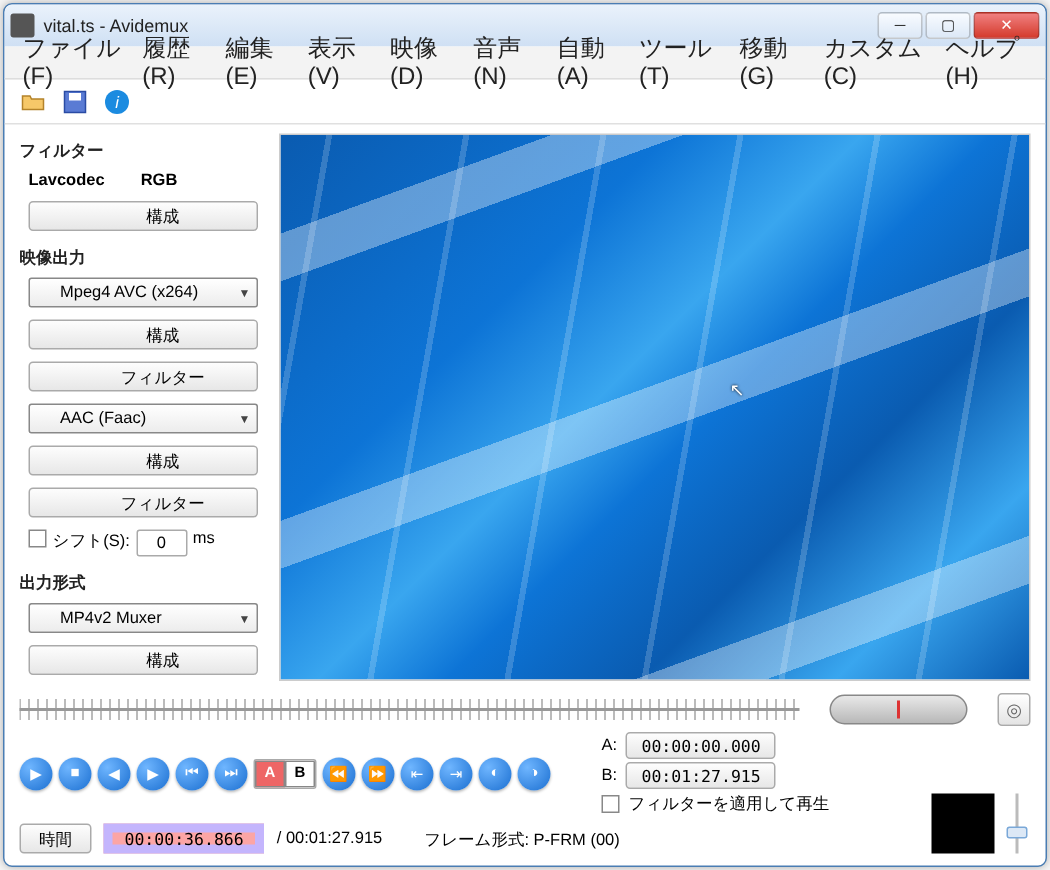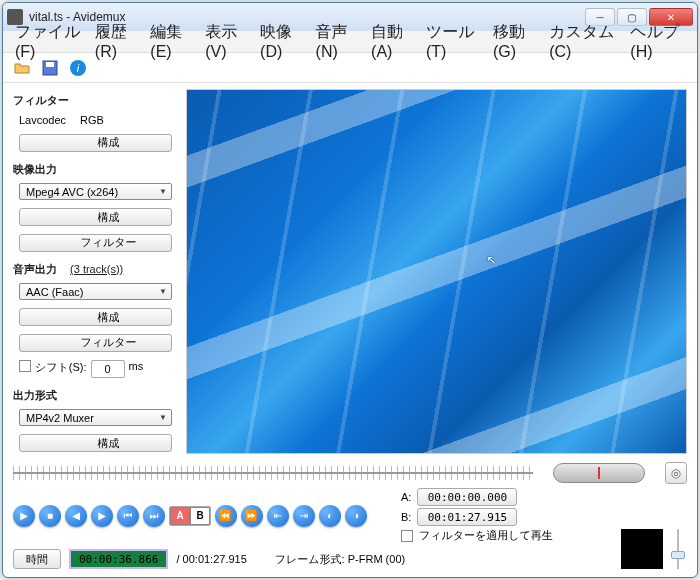--- a/index.html
+++ b/index.html
@@ -11,23 +11,23 @@
   .winbtns { display: flex; gap: 2px; }
   .winbtn { width: 30px; height: 18px; border-radius: 3px; border: 1px solid rgba(0,0,0,0.2); display:flex; align-items:center; justify-content:center; font-size: 10px; color:#333; background: linear-gradient(#f8fbff,#dce8f6); }
   .winbtn.close { background: linear-gradient(#f08080,#d43b2d); color:#fff; width: 44px; }
   .menubar { height: 22px; background: #f3f3f3; border-bottom: 1px solid #ddd; display: flex; align-items: center; padding: 0 6px; font-size: 16px; color: #222; gap: 2px; }
   .menubar span { padding: 2px 6px; cursor: default; }
   .toolbar { height: 30px; display:flex; align-items:center; padding: 2px 8px; gap: 6px; border-bottom:1px solid #e0e0e0; }
   .toolbtn { width: 22px; height: 22px; border-radius: 3px; display:flex; align-items:center; justify-content:center; }
   .content { flex: 1; display: flex; padding: 6px 10px 4px 10px; gap: 8px; overflow:hidden; }
   .sidepanel { width: 165px; display: flex; flex-direction: column; font-size: 11px; gap: 4px; }
   .sect { font-weight: bold; font-size: 11px; color: #222; margin-top: 4px; }
-  .row2 { display:flex; gap: 14px; padding: 2px 6px; font-size: 11px; }
+  .row2 { display:flex; gap: 24px; padding: 2px 6px; font-size: 11px; font-weight: bold; }
   .btn { height: 20px; border: 1px solid #aaa; border-radius: 3px; background: linear-gradient(#fdfdfd,#e7e7e7); font-size: 11px; display:flex; align-items:center; justify-content:center; margin: 2px 6px; padding-left: 26px; }
-  .combo { height: 20px; border: 1px solid #888; background: linear-gradient(#fff,#ececec); font-size: 11px; display:flex; align-items:center; justify-content: space-between; padding: 0 4px 0 6px; margin: 2px 6px; border-radius: 2px; }
+  .combo { height: 20px; border: 1px solid #888; background: linear-gradient(#fff,#ececec); font-size: 11px; display:flex; align-items:center; justify-content: space-between; padding: 0 4px 0 20px; margin: 2px 6px; border-radius: 2px; }
   .combo .arrow { font-size: 8px; color:#444; }
   .shiftrow { display:flex; gap: 4px; padding: 2px 6px; font-size: 11px; }
   .shiftrow .num { width: 34px; height: 18px; border:1px solid #aaa; background:#fff; text-align:center; font-size:11px; border-radius:2px; }
   .checkbox { width: 12px; height: 12px; border:1px solid #888; background:#fff; }
   .preview { flex:1; background: linear-gradient(135deg,#0a5bb0 0%,#0d74d6 30%,#39a6ef 45%,#0d74d6 55%,#0a5bb0 70%,#39a6ef 85%,#0a5bb0 100%); position:relative; border:1px solid #ccc; overflow:hidden; }
   .preview::before, .preview::after { content:""; position:absolute; inset:0; }
   .preview::before { background: repeating-linear-gradient(-20deg, rgba(255,255,255,0) 0 60px, rgba(255,255,255,0.35) 60px 90px, rgba(255,255,255,0) 90px 180px); }
   .preview::after { background: repeating-linear-gradient(100deg, rgba(255,255,255,0) 0 30px, rgba(255,255,255,0.18) 30px 34px, rgba(255,255,255,0) 34px 90px); }
   .cursor { position:absolute; left: 60%; top: 45%; font-size: 12px; color:#fff; text-shadow: 0 0 2px #000; }
   .bottom { padding: 4px 10px 8px 10px; display:flex; flex-direction:column; gap:4px; }
@@ -45,21 +45,21 @@
   .abgroup { display:flex; border:1px solid #aaa; border-radius:2px; overflow:hidden; }
   .rightstack { display:flex; flex-direction:column; gap:2px; margin-left: 30px; font-size:11px; }
   .rightstack .r { display:flex; align-items:center; gap:6px; }
   .timebtn { width: 100px; height: 18px; border:1px solid #aaa; border-radius:3px; background:linear-gradient(#fdfdfd,#e7e7e7); font-size:11px; display:flex; align-items:center; justify-content:center; font-family: monospace; }
   .blackbox { width: 42px; height: 40px; background:#000; margin-left: 10px; }
   .vslider { width: 18px; height: 40px; position:relative; margin-left: 6px; }
   .vslider::before { content:""; position:absolute; left:8px; top:0; bottom:0; width:2px; background:#bbb; }
   .vslider .thumb { position:absolute; left:2px; top:22px; width:14px; height:8px; background:#dce8f6; border:1px solid #7aa8d8; border-radius:2px; }
   .statusrow { display:flex; align-items:center; gap:8px; font-size:11px; }
   .statusrow .sbtn { height: 20px; padding: 0 12px; border:1px solid #aaa; border-radius:3px; background:linear-gradient(#fdfdfd,#e7e7e7); display:flex; align-items:center; }
-  .statusrow .sval { height: 20px; padding: 0 8px; border:2px solid #c4b5fd; background:#15803d; display:flex; align-items:center; font-family: monospace; }
+  .statusrow .sval { height: 20px; padding: 0 8px; border:6px solid #c4b5fd; background:#fca5a5; display:flex; align-items:center; font-family: monospace; }
   .bottomflex { display:flex; align-items:flex-end; }
   .bottomleft { flex:1; display:flex; flex-direction:column; gap:6px; }
 </style>
 </head>
 <body>
 
 <div class="window">
   <div class="titlebar">
     <div class="appicon"></div>
     <div class="title">vital.ts - Avidemux</div>
@@ -114,24 +114,20 @@
       <div class="btn">構成</div>
 
       <div class="sect">映像出力</div>
       <div class="combo">
         <span>Mpeg4 AVC (x264)</span>
         <span class="arrow">▼</span>
       </div>
       <div class="btn">構成</div>
       <div class="btn">フィルター</div>
 
-      <div class="sect">
-        <span>音声出力</span>
-        <span style="font-weight:normal; margin-left:10px; text-decoration:underline;">(3 track(s))</span>
-      </div>
       <div class="combo">
         <span>AAC (Faac)</span>
         <span class="arrow">▼</span>
       </div>
       <div class="btn">構成</div>
       <div class="btn">フィルター</div>
       <div class="shiftrow">
         <div class="checkbox"></div>
         <span>シフト(S):</span>
         <input class="num" value="0" style="">

